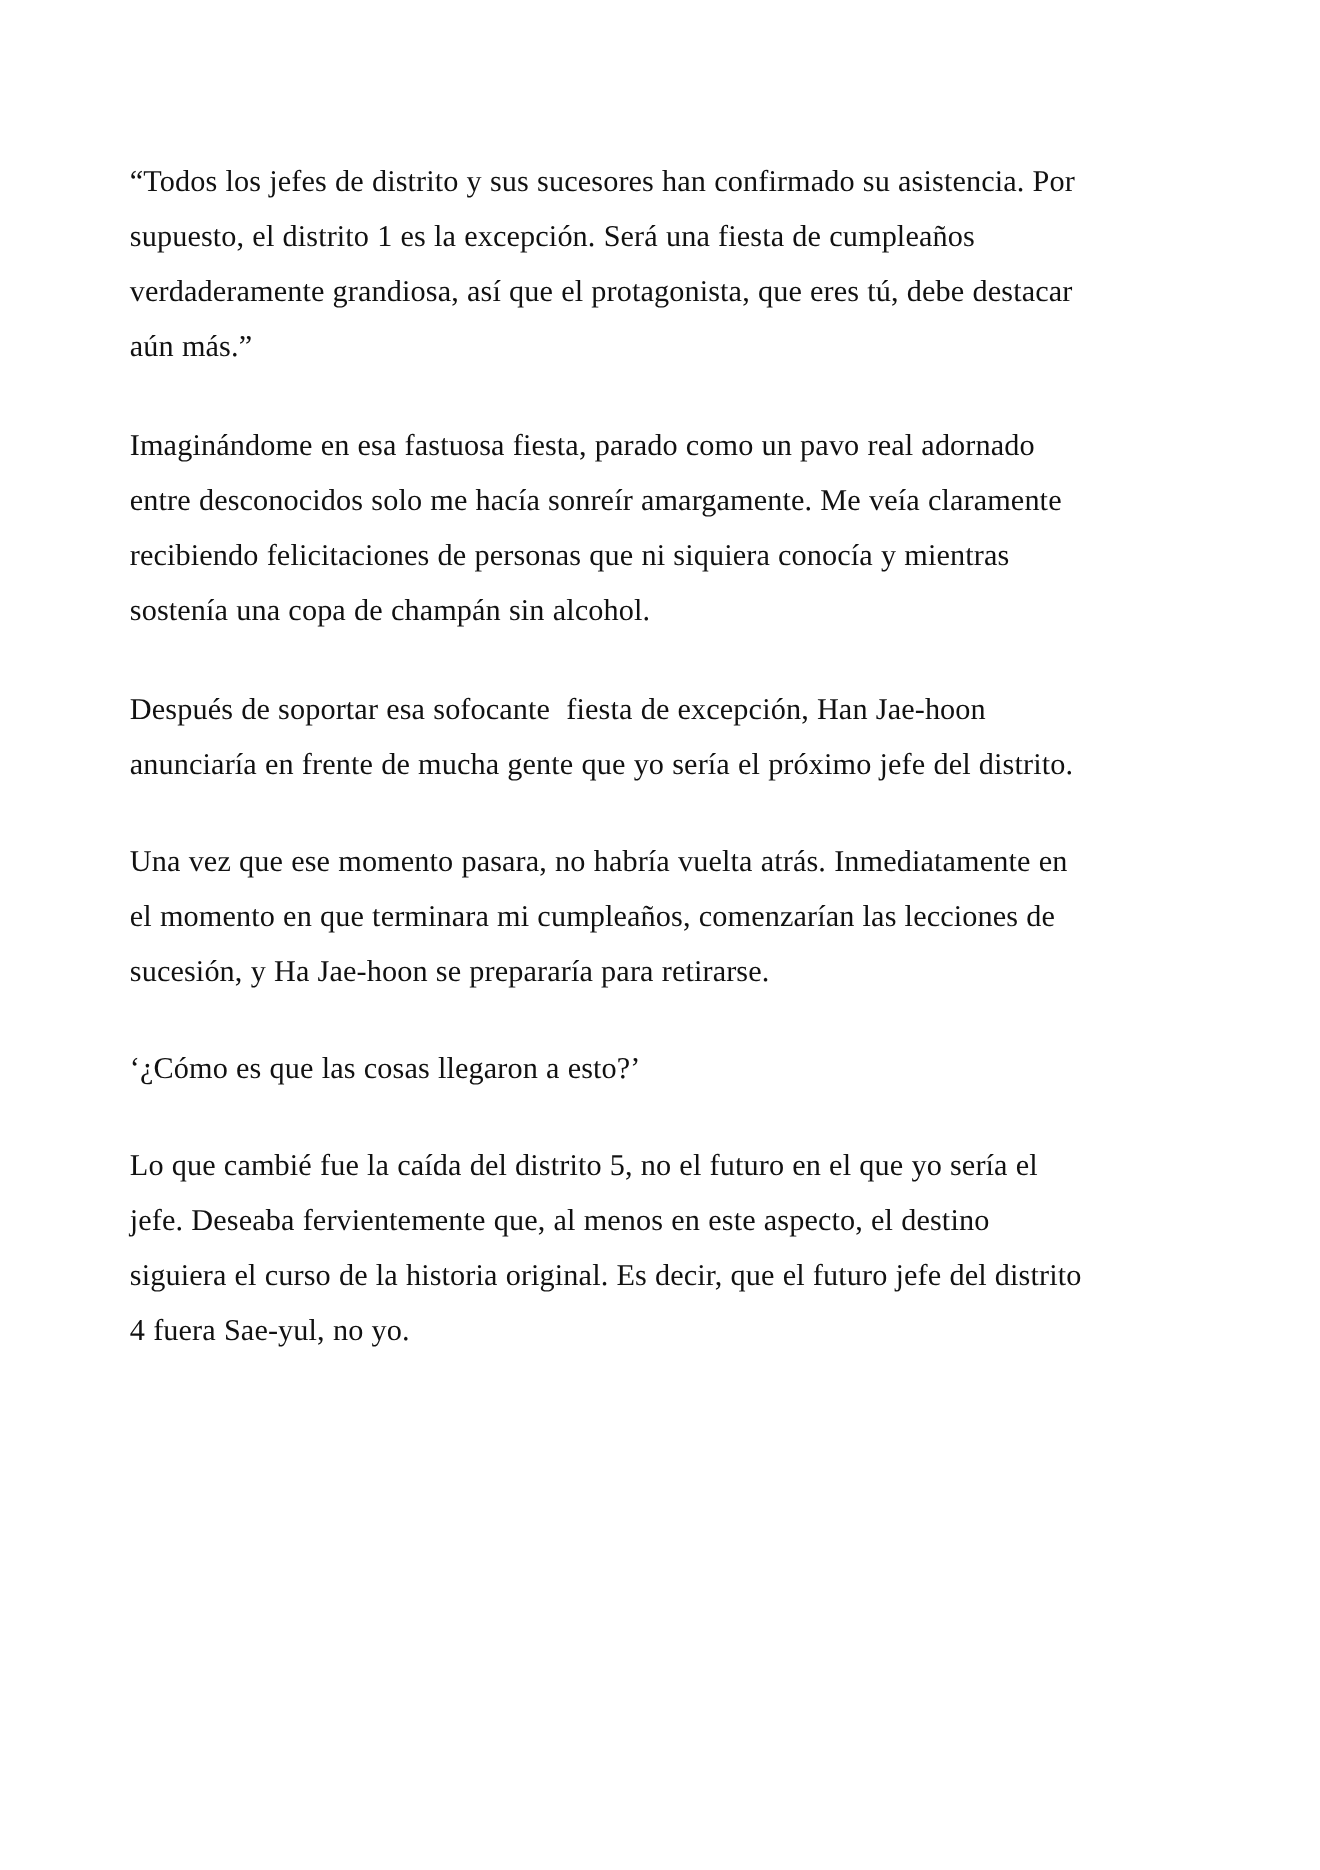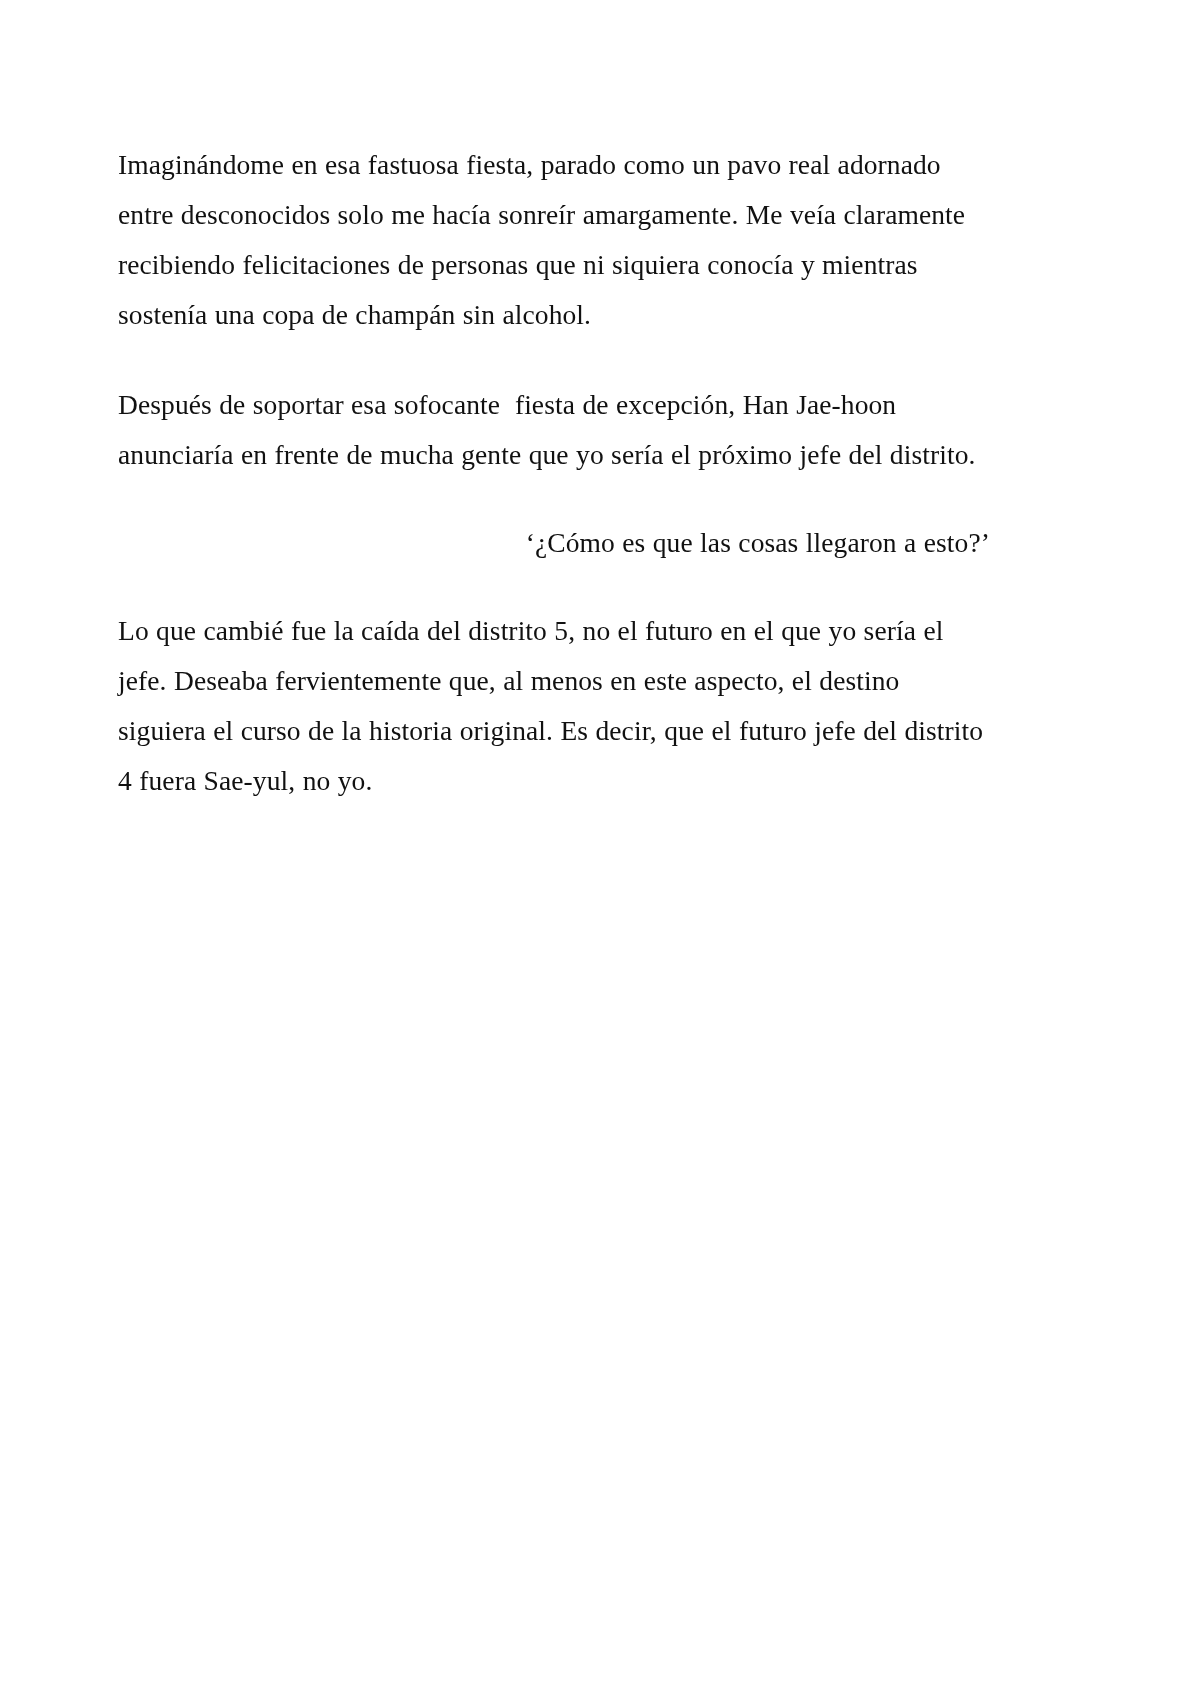--- a/index.html
+++ b/index.html
@@ -42,33 +42,35 @@
 
   .para:last-child {
     margin-bottom: 0;
   }
 
   
   .p1 { margin-bottom: 40px; }
   .p2 { margin-bottom: 40px; }
   .p3 { margin-bottom: 38px; }
   .p4 { margin-bottom: 38px; }
-  .p5 { margin-bottom: 38px; text-align: right; }
+  .p5 { margin-bottom: 38px; }
   .p6 { margin-bottom: 0; }
 </style>
 </head>
 <body>
 
 <div class="page">
   <div class="doc-body">
 
+    <p class="para p1">“Todos los jefes de distrito y sus sucesores han confirmado su asistencia. Por supuesto, el distrito 1 es la excepción. Será una fiesta de cumpleaños verdaderamente grandiosa, así que el protagonista, que eres tú, debe destacar aún más.”</p>
 
     <p class="para p2">Imaginándome en esa fastuosa fiesta, parado como un pavo real adornado entre desconocidos solo me hacía sonreír amargamente. Me veía claramente recibiendo felicitaciones de personas que ni siquiera conocía y mientras sostenía una copa de champán sin alcohol.</p>
 
     <p class="para p3">Después de soportar esa sofocante  fiesta de excepción, Han Jae-hoon anunciaría en frente de mucha gente que yo sería el próximo jefe del distrito.</p>
 
+    <p class="para p4">Una vez que ese momento pasara, no habría vuelta atrás. Inmediatamente en el momento en que terminara mi cumpleaños, comenzarían las lecciones de sucesión, y Ha Jae-hoon se prepararía para retirarse.</p>
 
     <p class="para p5">‘¿Cómo es que las cosas llegaron a esto?’</p>
 
     <p class="para p6">Lo que cambié fue la caída del distrito 5, no el futuro en el que yo sería el jefe. Deseaba fervientemente que, al menos en este aspecto, el destino siguiera el curso de la historia original. Es decir, que el futuro jefe del distrito 4 fuera Sae-yul, no yo.</p>
 
   </div>
 </div>
 
 </body></html>

